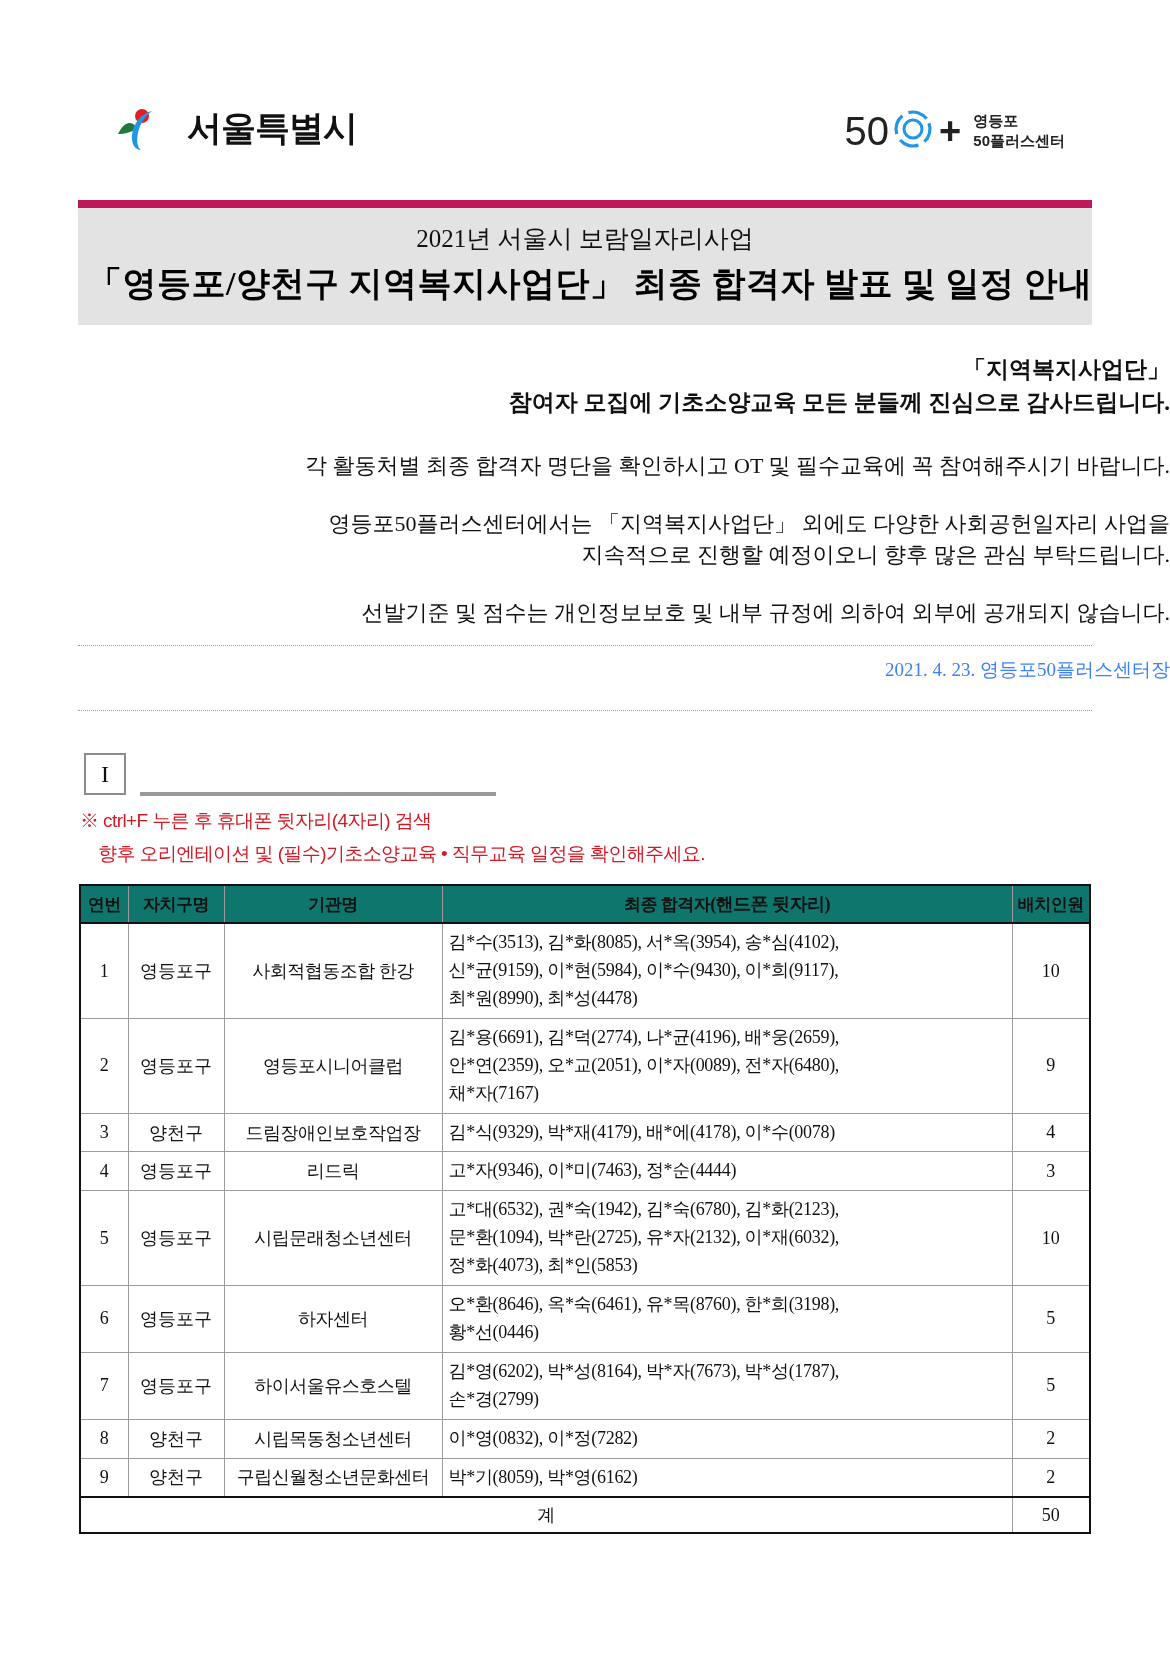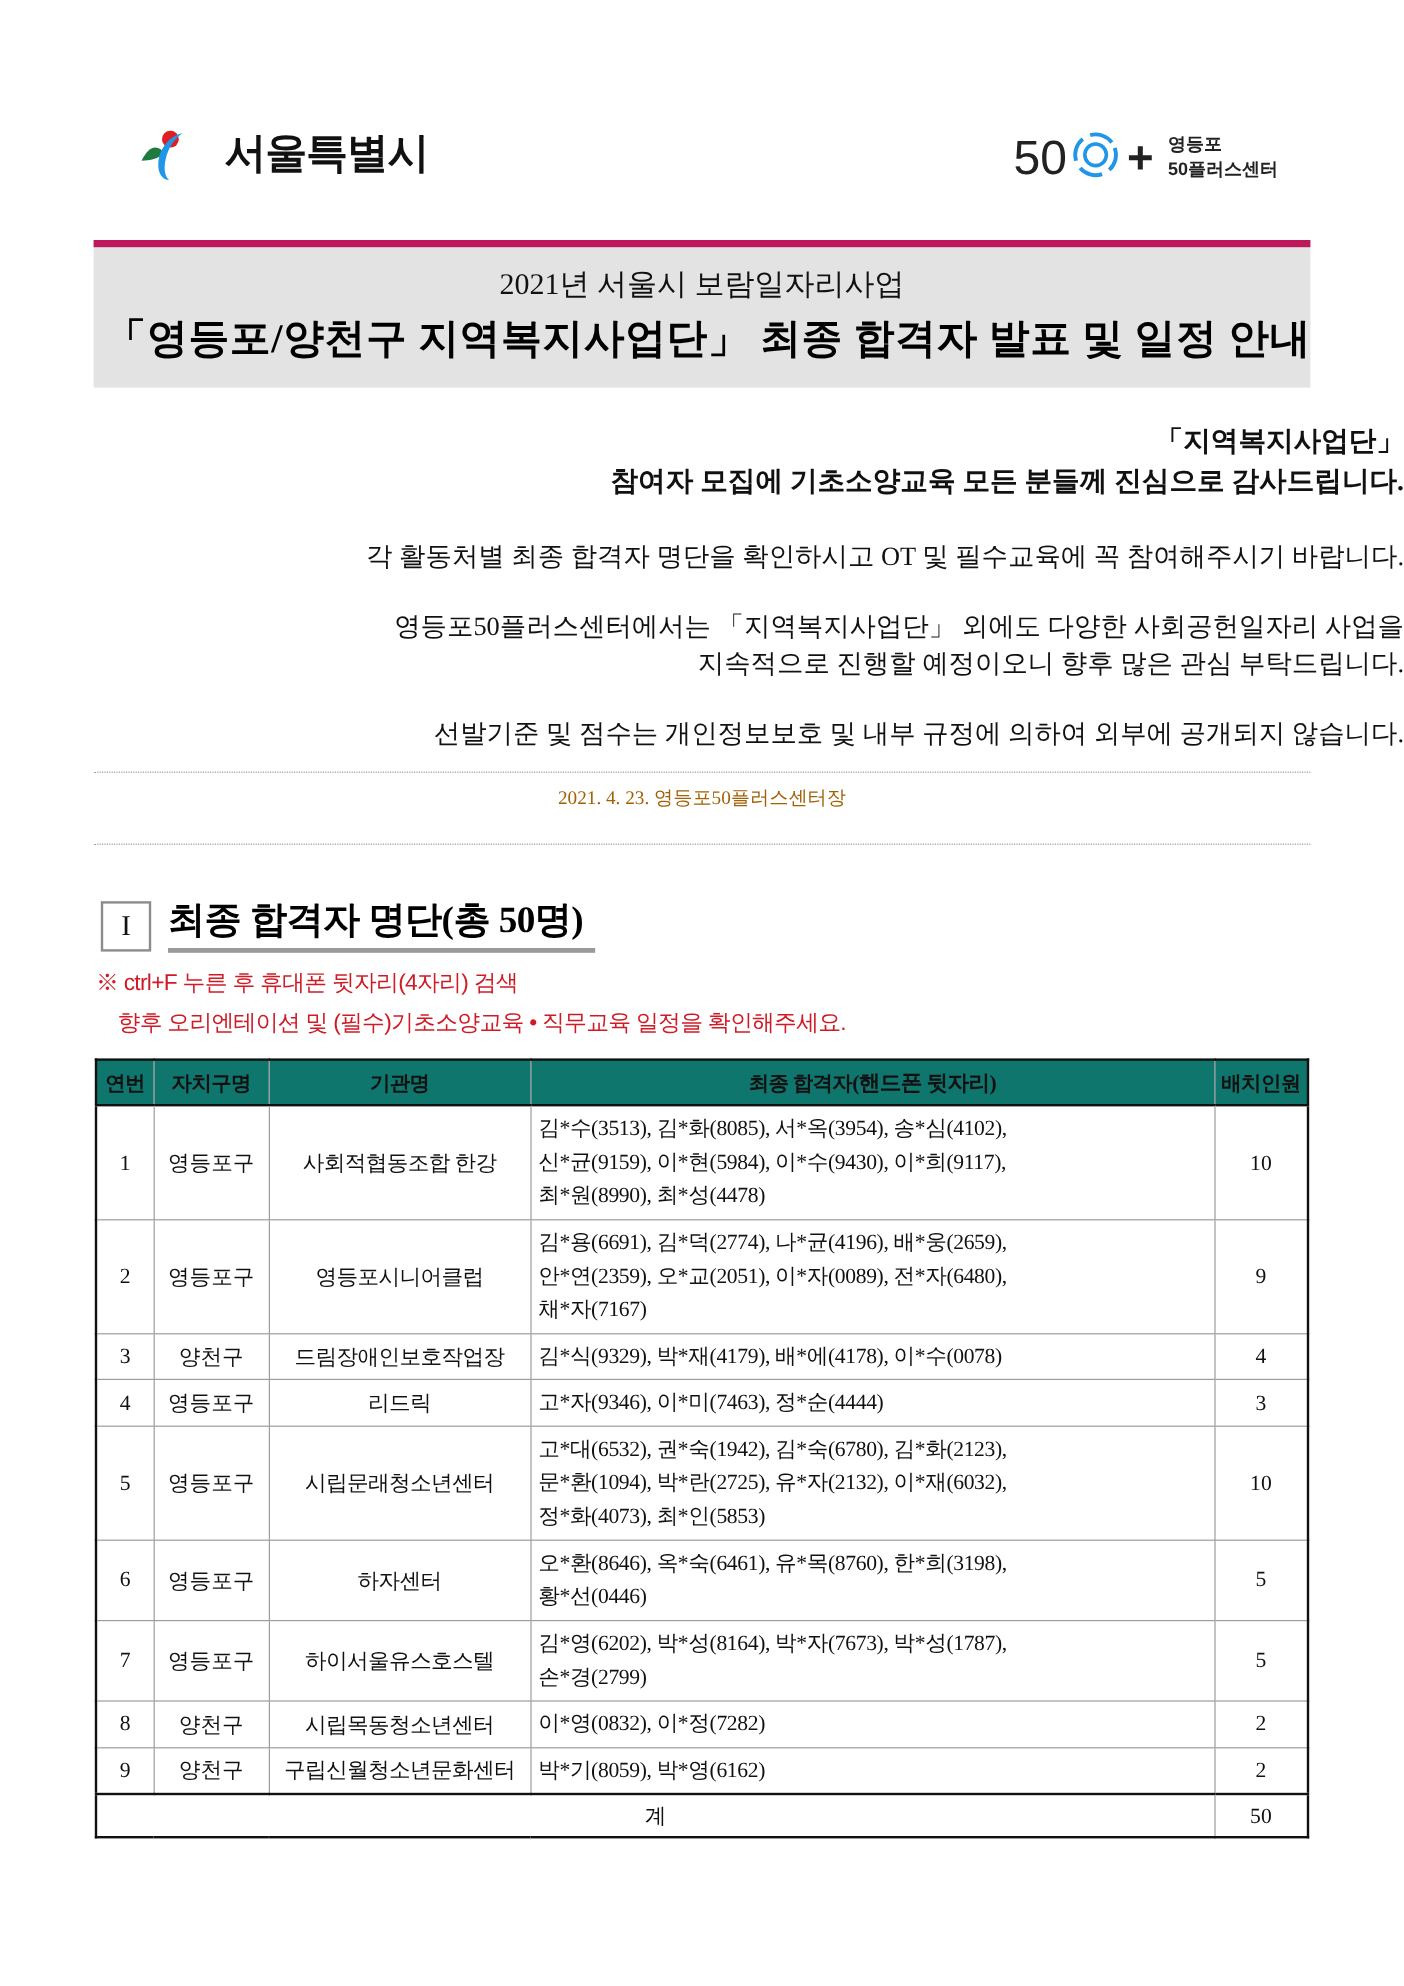--- a/index.html
+++ b/index.html
@@ -48,21 +48,21 @@
   }
   .fifty-center-name {
     font-family: "Liberation Sans", sans-serif;
     font-size: 15px; font-weight: bold; color: #222; line-height: 1.35;
   }
 
   
   .title-banner {
     margin: 0 78px;
     background: #e3e3e3;
-    border-top: 6px solid #be185d;
+    border-top: 8px solid #be185d;
     padding: 14px 10px 18px 10px;
     text-align: center;
   }
   .title-sub {
     font-size: 25px; letter-spacing: 0px; color: #111;
     margin-bottom: 6px;
   }
   .title-main {
     font-size: 34px; font-weight: bold; color: #000;
     letter-spacing: 0.5px; white-space: nowrap;
@@ -74,21 +74,21 @@
   .intro .bold { font-weight: bold; font-size: 23px; }
   .gap-lg { height: 30px; }
   .gap-md { height: 26px; }
 
   .dotted-rule {
     margin: 16px 78px 0 78px;
     border-top: 1px dotted #9a9a9a;
     height: 0;
   }
   .sign-line {
-    text-align: center; font-size: 16px; padding: 11px 0 11px 0; color: #a16207;
+    text-align: right; font-size: 19px; padding: 11px 0 11px 0; color: #3b82f6;
   }
 
   
   .section-wrap { margin: 42px 0 0 84px; position: relative; }
   .section-head { display: flex; align-items: flex-end; gap: 14px; }
   .sec-box {
     width: 42px; height: 42px;
     border: 2px solid #8c8c8c;
     display: flex; align-items: center; justify-content: center;
     font-size: 24px; color: #111; background: #fff;
@@ -206,23 +206,20 @@
     <div class="line">선발기준 및 점수는 개인정보보호 및 내부 규정에 의하여 외부에 공개되지 않습니다.</div>
   </div>
 
   <div class="dotted-rule"></div>
   <div class="sign-line">2021. 4. 23.   영등포50플러스센터장</div>
   <div class="dotted-rule"></div>
 
   <div class="section-wrap">
     <div class="section-head">
       <div class="sec-box">I</div>
-      <div class="sec-title-wrap">
-        <div class="sec-title">최종 합격자 명단(총 50명)</div>
-      </div>
     </div>
     <div class="sec-underline"></div>
   </div>
 
   <div class="note-red">※ ctrl+F 누른 후 휴대폰 뒷자리(4자리) 검색</div>
   <div class="note-red-2">향후 오리엔테이션 및 (필수)기초소양교육 • 직무교육 일정을 확인해주세요.</div>
 
   <table class="roster">
     <thead>
       <tr>

